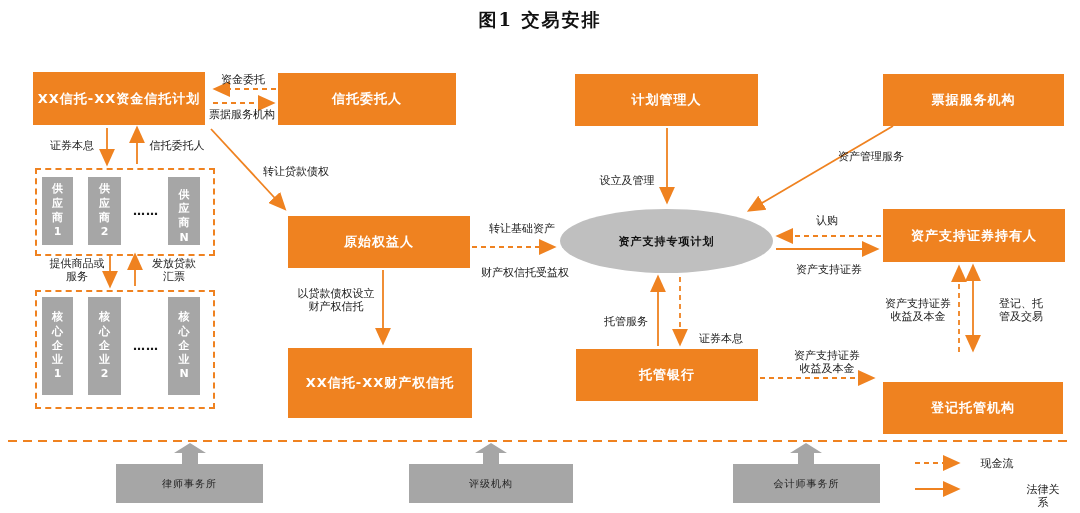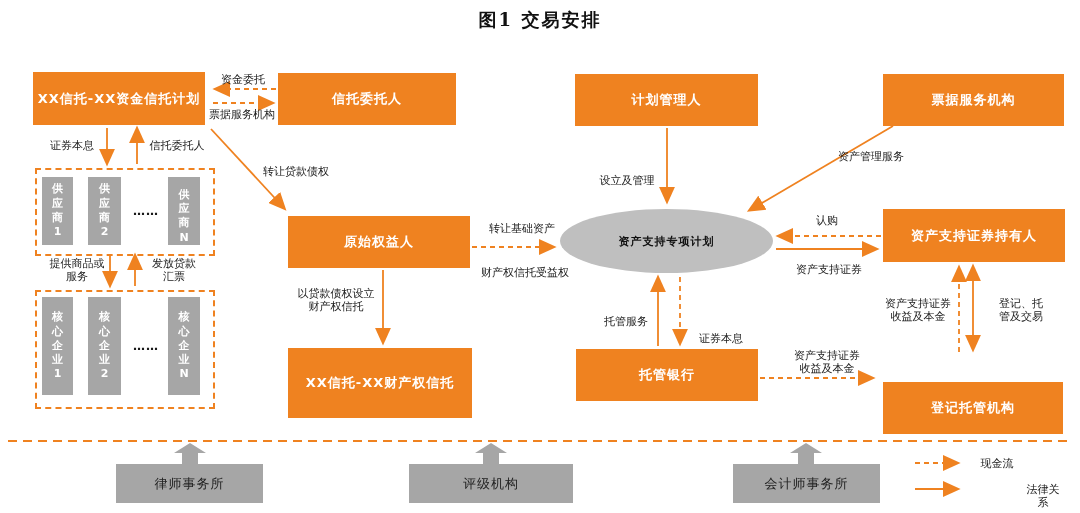--- a/index.html
+++ b/index.html
@@ -13,21 +13,21 @@
         letter-spacing:1px;}
   .ellipse{position:absolute;background:#BFBFBF;border-radius:50%;color:#111;
            font-weight:bold;font-size:11px;display:flex;align-items:center;
            justify-content:center;letter-spacing:1px;}
   .dashbox{position:absolute;border:2px dashed #EF8220;}
   .vcol{position:absolute;background:#A6A6A6;color:#fff;font-weight:bold;font-size:11px;
         display:flex;align-items:center;justify-content:center;}
   .vcol span{display:block;width:1em;word-break:break-all;line-height:1.3;text-align:center;}
   .dots{position:absolute;color:#1a1a1a;font-weight:bold;font-size:12px;text-align:center;
         letter-spacing:1px;}
-  .gbox{position:absolute;background:#A6A6A6;color:#222;font-size:13px;
+  .gbox{position:absolute;background:#A6A6A6;color:#222;font-size:10px;
         display:flex;align-items:center;justify-content:center;letter-spacing:1px;text-align:right;}
   .lbl{position:absolute;color:#1a1a1a;font-size:11px;line-height:1.2;white-space:pre-line;
        text-align:center;transform:translateX(-50%);}
   svg.overlay{position:absolute;left:0;top:0;pointer-events:none;}
 </style>
 </head>
 <body>
 
 <div id="stage">
 

